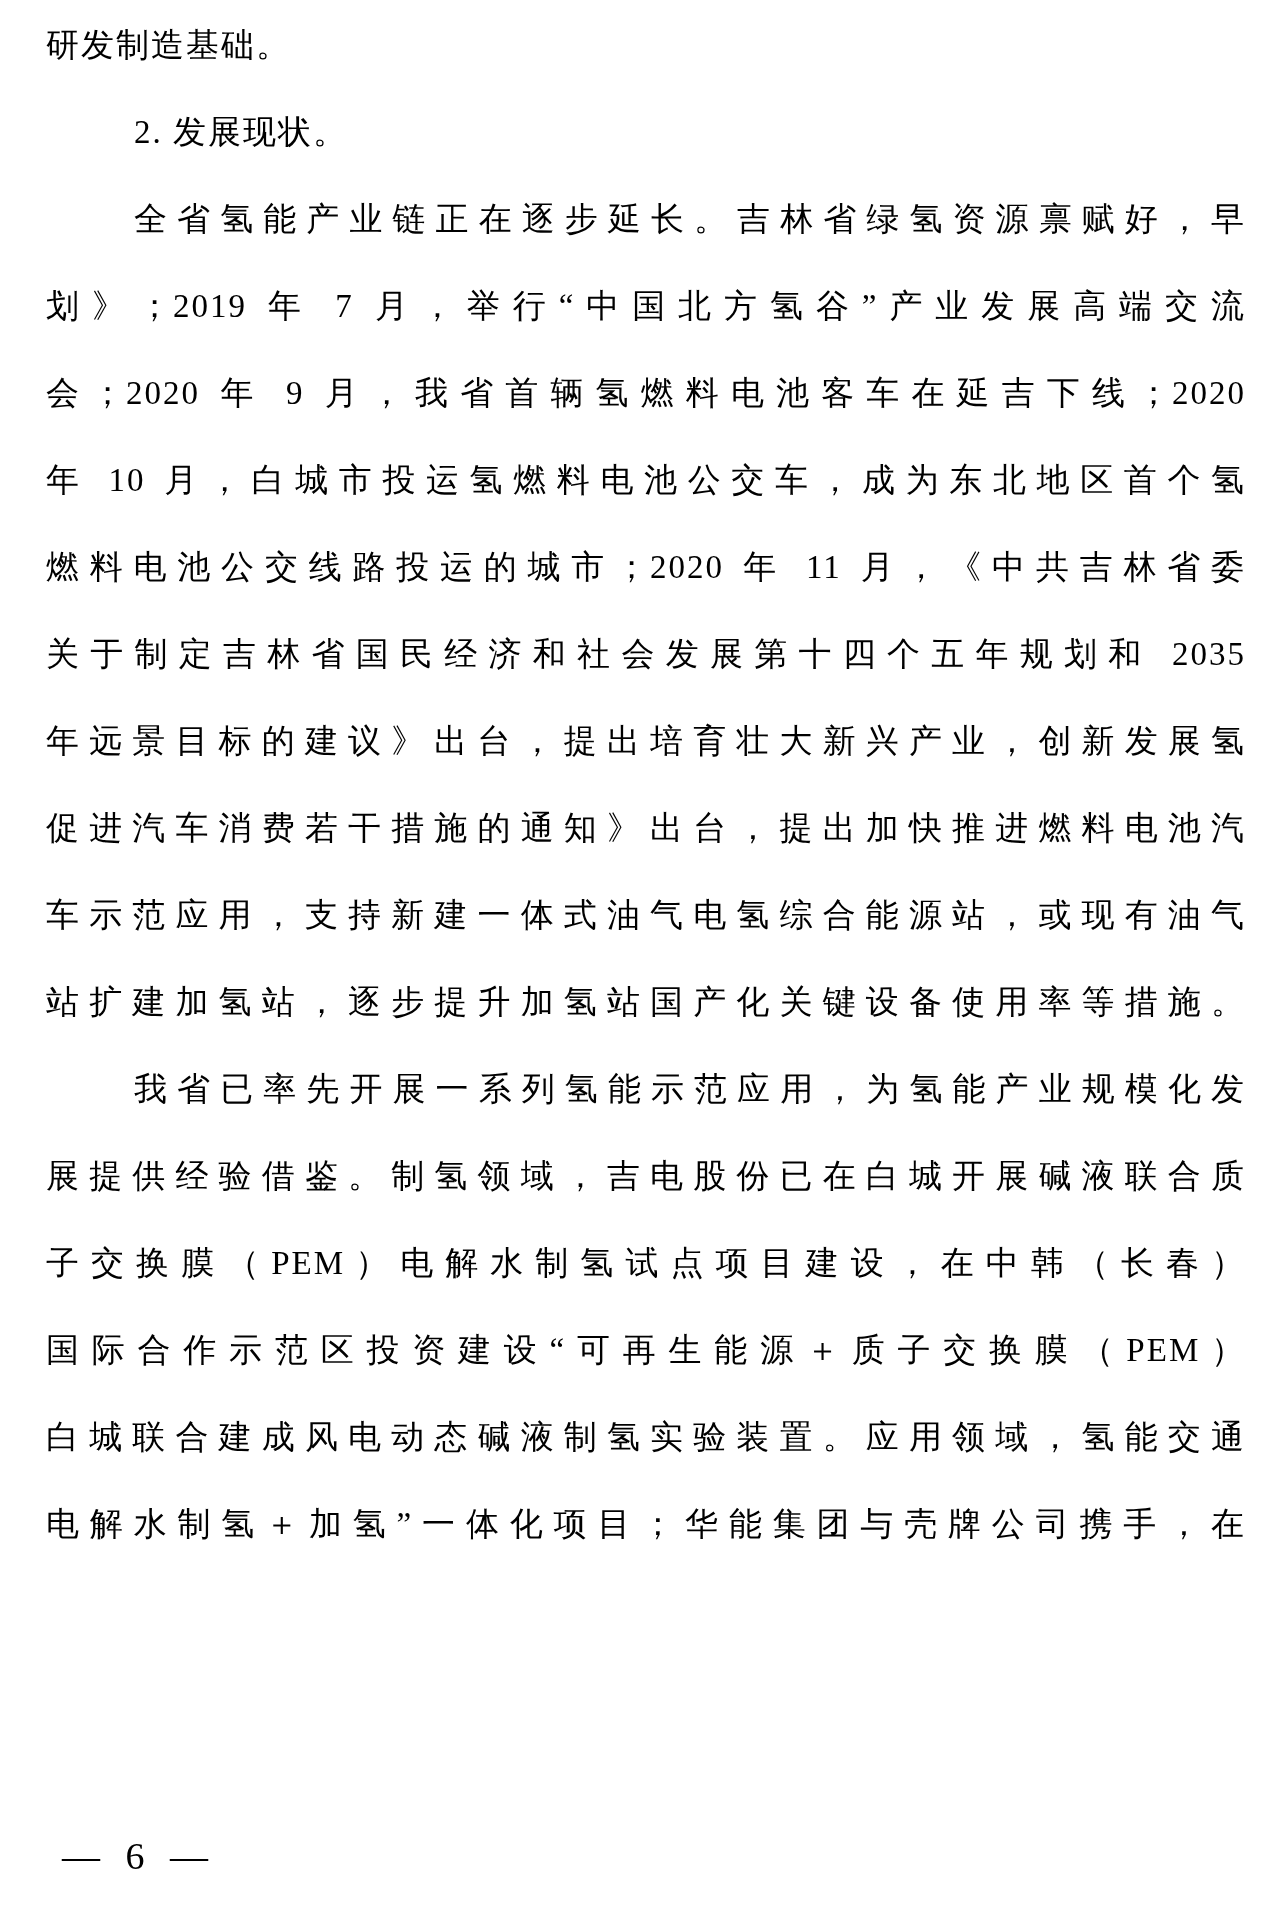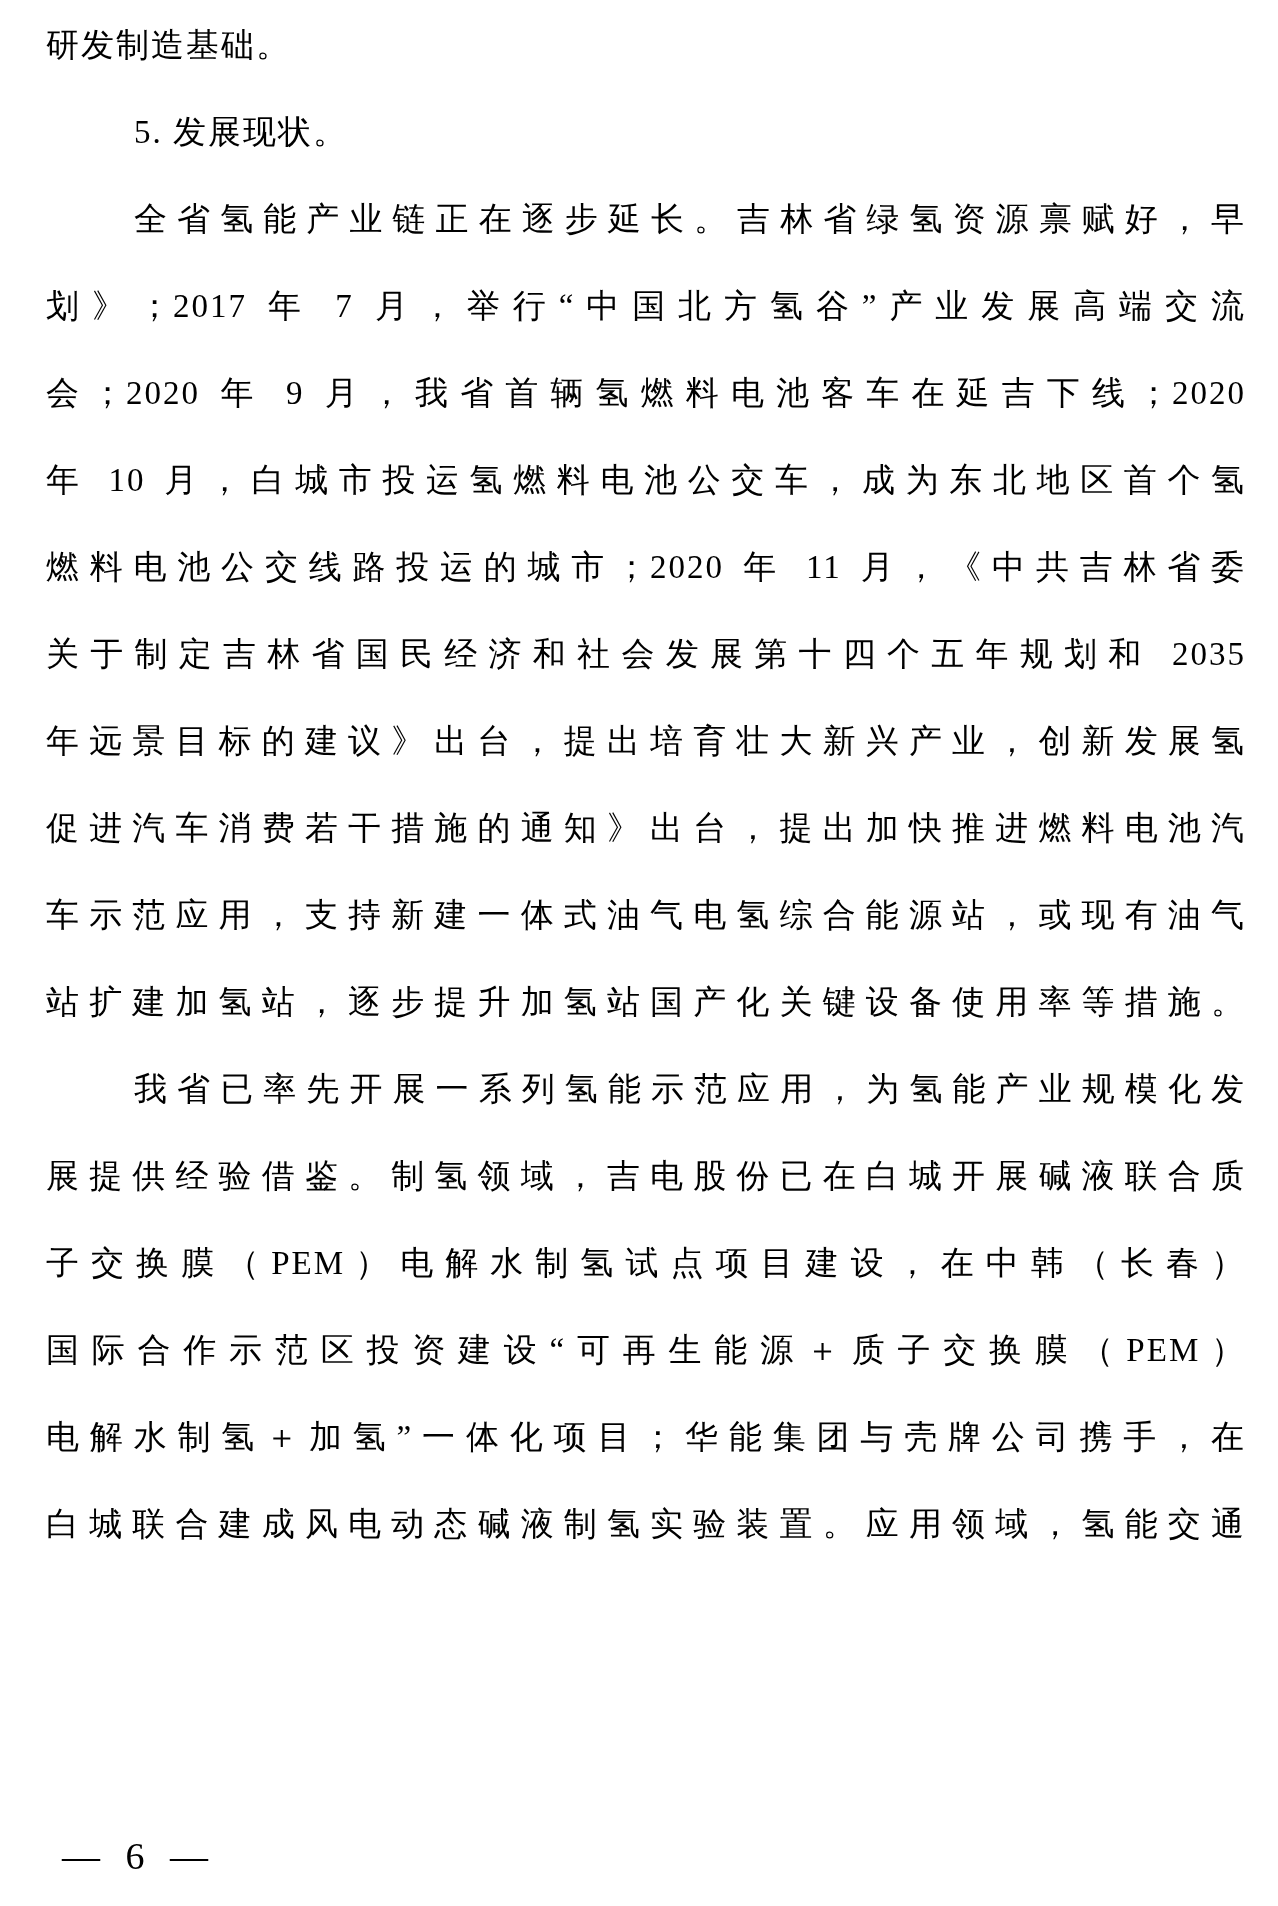--- a/index.html
+++ b/index.html
@@ -52,32 +52,32 @@
     word-spacing: 14px;
     white-space: nowrap;
   }
 </style>
 </head>
 <body>
 
 <div class="page">
   <div class="text-block">
     <div class="line">研发制造基础。</div>
-    <div class="line indent">5. 发展现状。</div>
+    <div class="line indent">2. 发展现状。</div>
     <div class="line j indent">全省氢能产业链正在逐步延长。吉林省绿氢资源禀赋好，早</div>
-    <div class="line j">划》；2017 年 7 月，举行“中国北方氢谷”产业发展高端交流</div>
+    <div class="line j">划》；2019 年 7 月，举行“中国北方氢谷”产业发展高端交流</div>
     <div class="line j">会；2020 年 9 月，我省首辆氢燃料电池客车在延吉下线；2020</div>
     <div class="line j">年 10 月，白城市投运氢燃料电池公交车，成为东北地区首个氢</div>
     <div class="line j">燃料电池公交线路投运的城市；2020 年 11 月，《中共吉林省委</div>
     <div class="line j">关于制定吉林省国民经济和社会发展第十四个五年规划和 2035</div>
     <div class="line j">年远景目标的建议》出台，提出培育壮大新兴产业，创新发展氢</div>
     <div class="line j">促进汽车消费若干措施的通知》出台，提出加快推进燃料电池汽</div>
     <div class="line j">车示范应用，支持新建一体式油气电氢综合能源站，或现有油气</div>
     <div class="line j">站扩建加氢站，逐步提升加氢站国产化关键设备使用率等措施。</div>
     <div class="line j indent">我省已率先开展一系列氢能示范应用，为氢能产业规模化发</div>
     <div class="line j">展提供经验借鉴。制氢领域，吉电股份已在白城开展碱液联合质</div>
     <div class="line j">子交换膜（PEM）电解水制氢试点项目建设，在中韩（长春）</div>
     <div class="line j">国际合作示范区投资建设“可再生能源＋质子交换膜（PEM）</div>
+    <div class="line j">白城联合建成风电动态碱液制氢实验装置。应用领域，氢能交通</div>
     <div class="line j">电解水制氢＋加氢”一体化项目；华能集团与壳牌公司携手，在</div>
-    <div class="line j">白城联合建成风电动态碱液制氢实验装置。应用领域，氢能交通</div>
   </div>
   <div class="footer">— 6 —</div>
 </div>
 
 </body></html>

